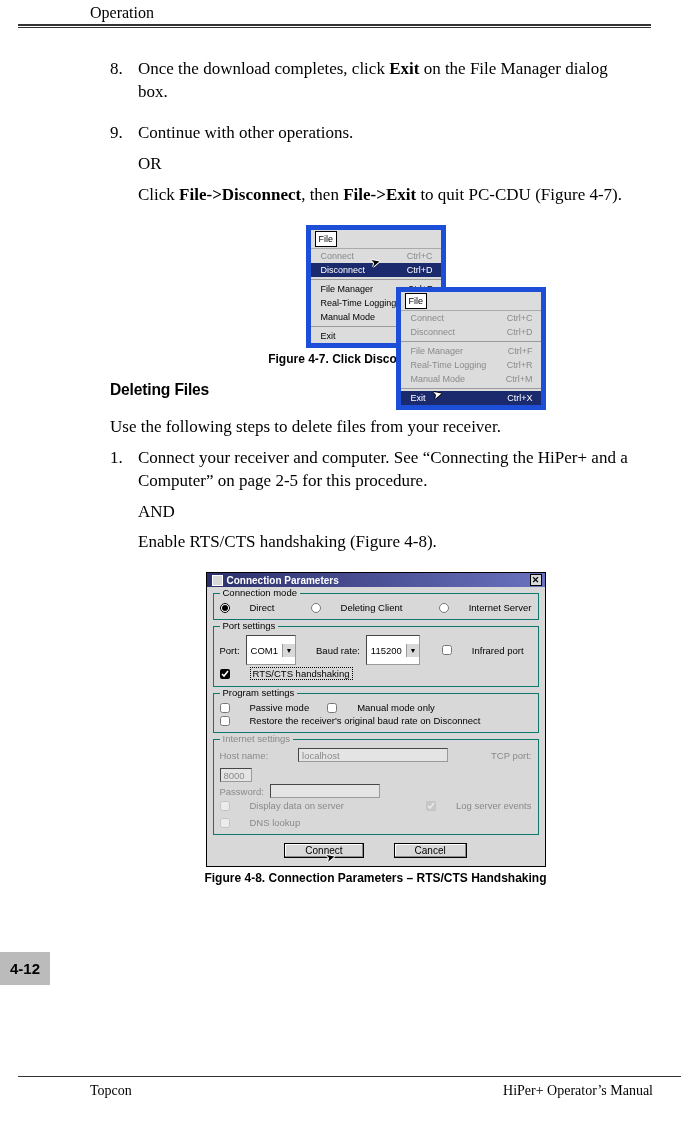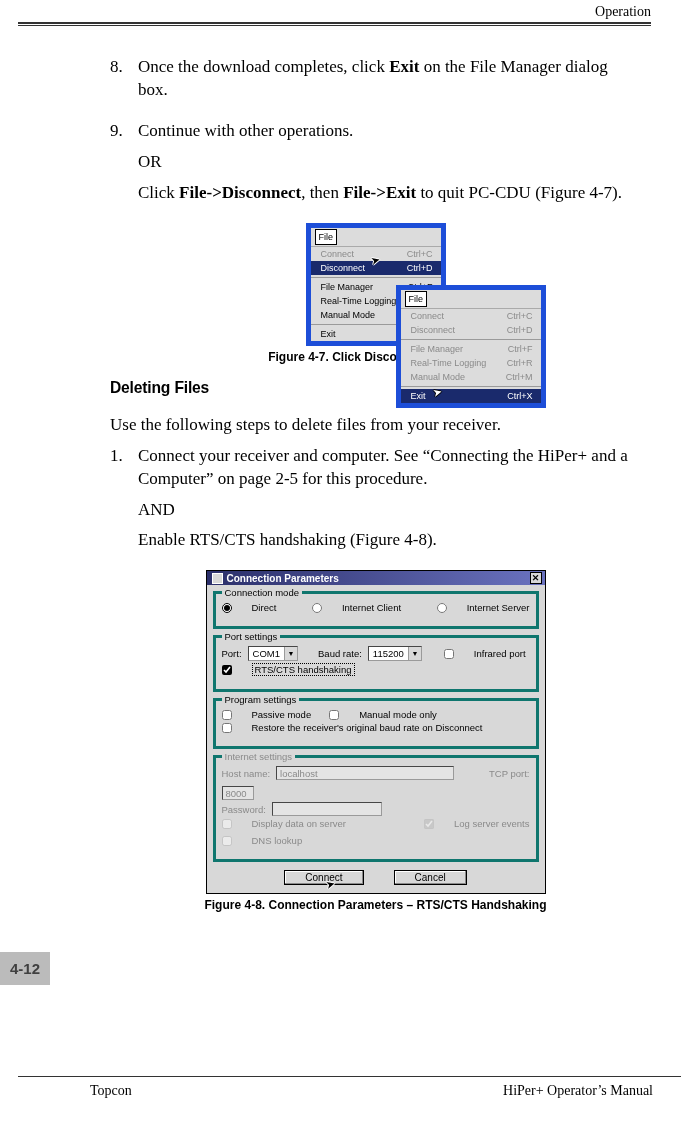--- a/index.html
+++ b/index.html
@@ -11,22 +11,21 @@
     background: #fff;
     width: 681px;
   }
   .page {
     padding: 0 30px 0 0;
     position: relative;
     min-height: 1133px;
   }
   .running-head {
     padding: 4px 0 2px 90px;
-    font-size: 14px;
-    text-align: right;
+    font-size: 16px;
   }
   .top-rule {
     height: 4px;
     background: linear-gradient(#333 0 2px, #fff 2px 3px, #333 3px 4px);
     margin: 0 0 30px 18px;
   }
   .content {
     padding-left: 110px;
     padding-right: 10px;
   }
@@ -58,21 +57,21 @@
     font-family: Arial, Helvetica, sans-serif;
     font-weight: bold;
     font-size: 12px;
     margin: 4px 0 14px 0;
   }
   .page-num-tab {
     position: absolute;
     left: 0;
     bottom: 148px;
     background: #bbb;
-    color: #404040;
+    color: #000000;
     font-family: Arial, Helvetica, sans-serif;
     font-weight: bold;
     font-size: 15px;
     padding: 8px 10px;
   }
   .footer-rule {
     position: absolute;
     left: 18px; right: 0;
     bottom: 56px;
     height: 1px;
@@ -161,23 +160,23 @@
     background: #d8d8d8;
     color: #000;
     border: 1px solid #000;
     width: 12px; height: 12px;
     text-align: center;
     line-height: 10px;
     font-size: 9px;
     font-family: Arial, sans-serif;
   }
   .groupbox {
-    border: 3px solid #0f766e;
+    border: 1px solid #0f766e;
     margin: 6px 6px 4px 6px;
-    padding: 6px 6px 11px 6px;
+    padding: 6px 6px 4px 6px;
     position: relative;
   }
   .groupbox .legend {
     position: absolute;
     top: -7px;
     left: 6px;
     background: #d8d8d8;
     padding: 0 3px;
     font-size: 9.5px;
   }
@@ -190,21 +189,21 @@
   .radio input, .check input {
     margin: 0;
     width: 10px; height: 10px;
     accent-color: #000;
   }
   .combo {
     display: inline-flex;
     align-items: center;
     border: 1px inset #9a9a9a;
     background: #fff;
-    height: 15px;
+    height: 30px;
   }
   .combo .val { padding: 0 4px; }
   .combo .btn {
     width: 13px; height: 13px;
     background: #d8d8d8;
     border-left: 1px solid #9a9a9a;
     display: flex;
     align-items: center;
     justify-content: center;
     font-size: 7px;
@@ -357,21 +356,21 @@
 
         <div class="groupbox">
           <span class="legend">Connection mode</span>
           <div class="row" style="justify-content:space-between;">
             <label class="radio">
                 <input type="radio" checked="" style="">
                 <span>Direct</span>
               </label>
             <label class="radio">
                 <input type="radio" style="">
-                <span>Internet Client</span>
+                <span>Deleting Client</span>
               </label>
             <label class="radio">
                 <input type="radio" style="">
                 <span>Internet Server</span>
               </label>
           </div>
         </div>
 
         <div class="groupbox">
           <span class="legend">Port settings</span>
@@ -419,21 +418,21 @@
                 <input type="checkbox" style="">
                 <span>Restore the receiver's original baud rate on Disconnect</span>
               </label>
           </div>
         </div>
 
         <div class="groupbox disabled">
           <span class="legend">Internet settings</span>
           <div class="row">
             <span>Host name:</span>
-            <span class="textbox disabled-text" style="width:178px;">localhost</span>
+            <span class="textbox disabled-text" style="width:150px;margin-left:24px;">localhost</span>
             <span style="flex:1;"></span>
             <span>TCP port:</span>
             <span class="textbox disabled-text" style="width:32px;">8000</span>
           </div>
           <div class="row">
             <span>Password:</span>
             <span class="textbox" style="width:110px;"></span>
           </div>
           <div class="row" style="justify-content:space-between;">
             <label class="check">

